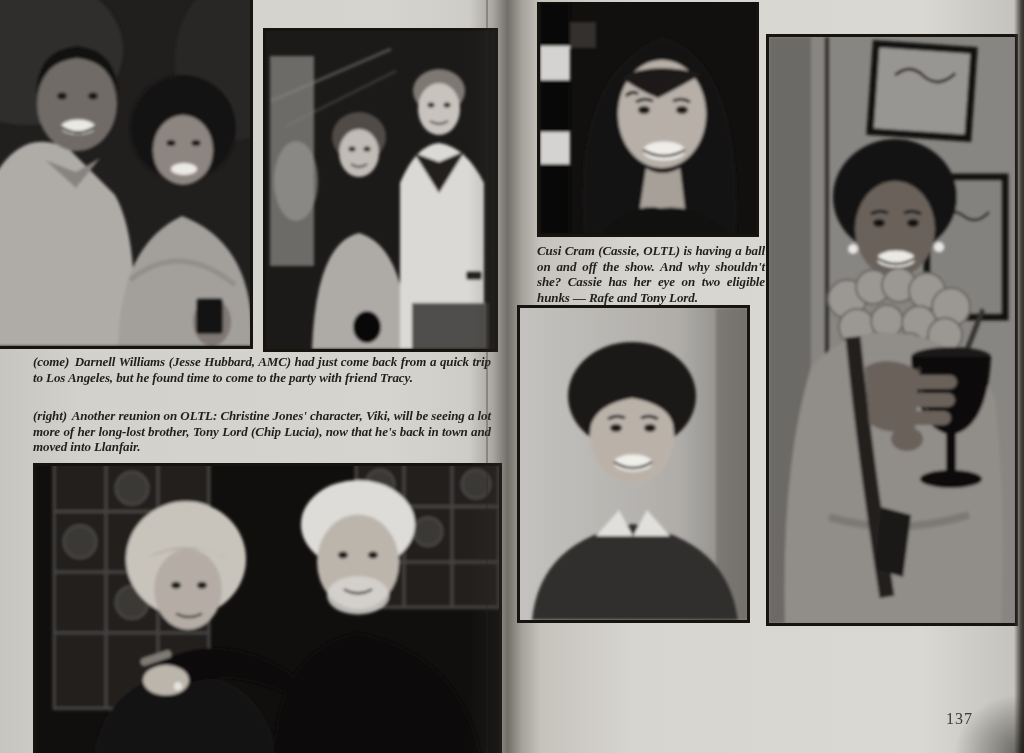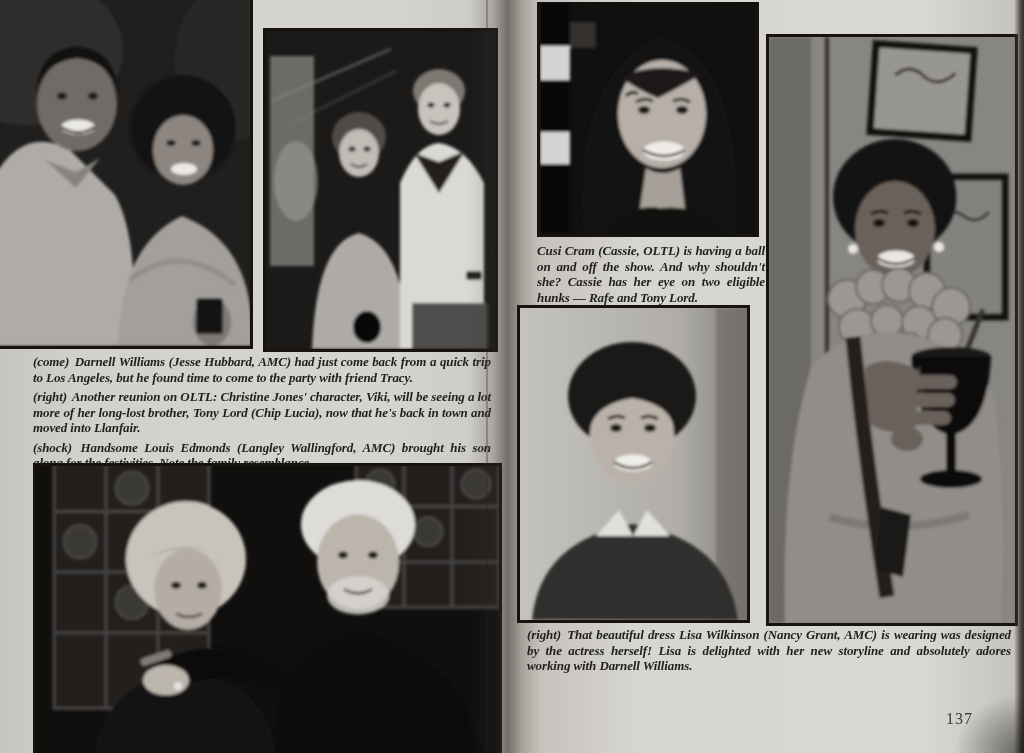--- a/index.html
+++ b/index.html
@@ -25,21 +25,21 @@
   .photo.cut-bottom{border-bottom:none;}
   .photo svg{display:block;width:100%;height:100%;filter:grayscale(0.72) contrast(1.04);}
   .cap{
     position:absolute;
     font-style:italic;font-weight:700;
     font-size:13px;line-height:15.5px;
     color:#211f1c;
     text-align:justify;
     letter-spacing:-0.1px;
   }
-  .cap p{margin:0 0 4px 0;}
+  .cap p{margin:0 0 23px 0;}
   .cap .tag{margin-right:2px;}
   .gutter{
     position:absolute;left:468px;top:0;width:72px;height:753px;
     background:linear-gradient(90deg,
       rgba(60,55,48,0) 0%, rgba(60,55,48,0.18) 35%,
       rgba(45,42,37,0.50) 55%, rgba(80,75,68,0.22) 75%, rgba(60,55,48,0) 100%);
     pointer-events:none;
   }
   .crease{
     position:absolute;left:486px;top:0;width:2px;height:753px;
@@ -366,24 +366,20 @@
             <rect x="128" y="374" width="54" height="14" rx="7"></rect>
             <ellipse cx="138" cy="402" rx="16" ry="12"></ellipse>
             <path d="M96,330 Q120,316 150,334 L146,392 Q118,400 100,386 Z"></path>
           </g>
         </g>
       </g>
     </svg>
   </div>
 
   <div class="cap" style="left:527px;top:627px;width:484px;">
-    <p>
-      <span class="tag">(right)</span>
-      <span>That beautiful dress Lisa Wilkinson (Nancy Grant, AMC) is wearing was designed by the actress herself! Lisa is delighted with her new storyline and absolutely adores working with Darnell Williams.</span>
-    </p>
   </div>
 
   <div class="page-number">137</div>
 
   <div class="right-edge"></div>
   <div class="corner-shadow"></div>
 
 </div>
 
 </body></html>

